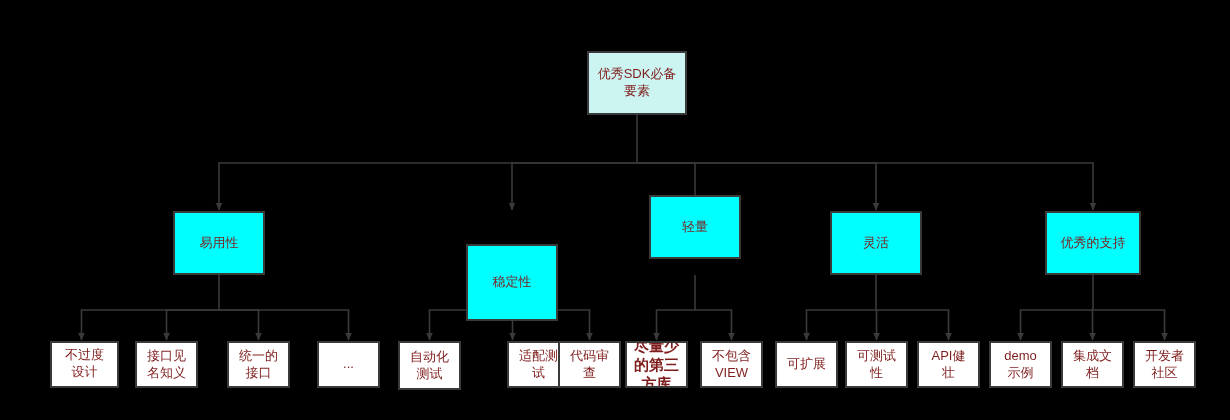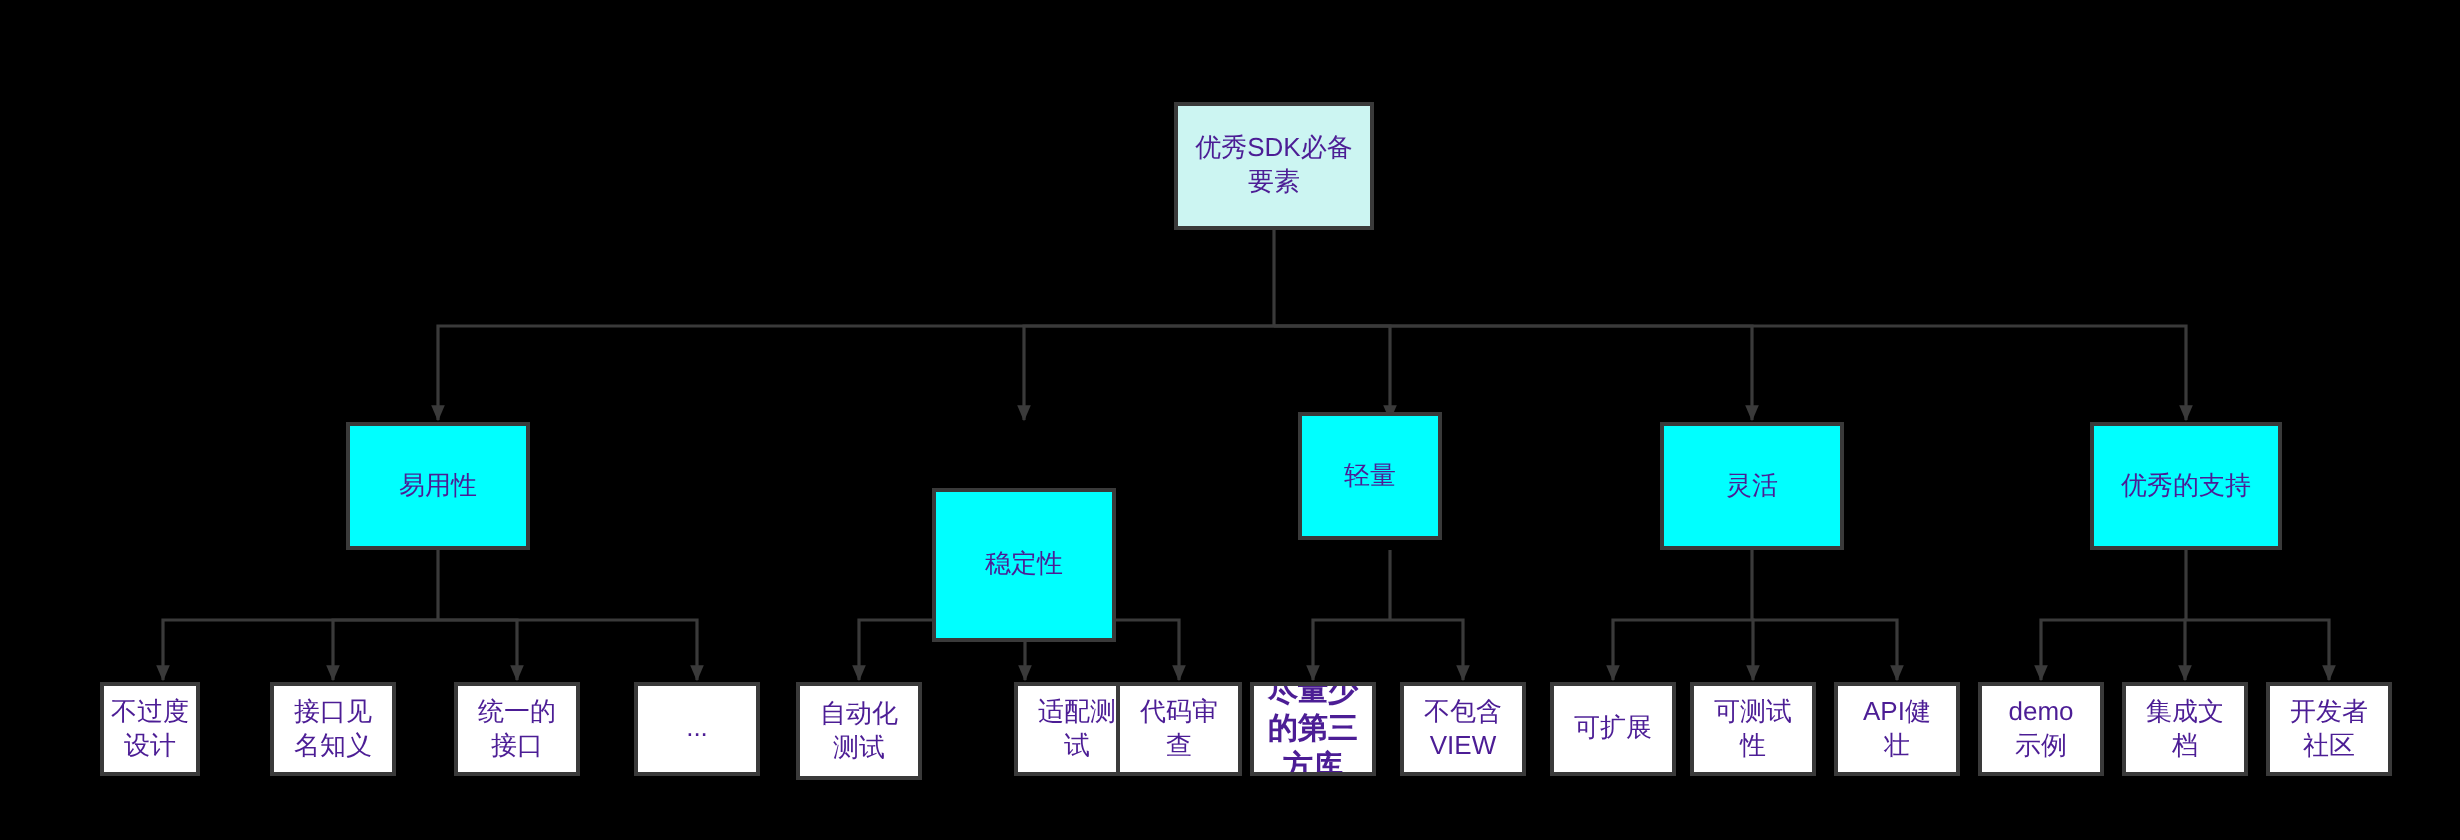--- a/index.html
+++ b/index.html
@@ -26,21 +26,21 @@
     height: 420px;
     pointer-events: none;
   }
   .node {
     position: absolute;
     box-sizing: border-box;
     display: flex;
     align-items: center;
     justify-content: center;
     text-align: center;
-    color: #4c1d95;
+    color: #7f1d1d;
     border: 2px solid #3a3a3a;
     line-height: 1.28;
     white-space: pre-line;
     overflow: hidden;
   }
   .node-root {
     background: #ccf5f2;
     font-size: 13px;
   }
   .node-branch {
@@ -94,24 +94,24 @@
         <path d="M1093,310 L1092.5,310 L1092.5,340" marker-end="url(#arrowhead)"></path>
         <path d="M1093,310 L1164.5,310 L1164.5,340" marker-end="url(#arrowhead)"></path>
       </g>
   </svg>
 
   <div id="nodes-group">
       <div class="node node-root" style="left: 587px; top: 51px; width: 100px; height: 64px;">优秀SDK必备
 要素</div>
       <div class="node node-branch" style="left: 173px; top: 211px; width: 92px; height: 64px;">易用性</div>
       <div class="node node-branch" style="left: 466px; top: 211px; width: 92px; height: 77px; margin-top: 33px;">稳定性</div>
-      <div class="node node-branch" style="left: 649px; top: 206px; width: 72px; height: 64px;">轻量</div>
+      <div class="node node-branch" style="left: 649px; top: 195px; width: 92px; height: 64px;">轻量</div>
       <div class="node node-branch" style="left: 830px; top: 211px; width: 92px; height: 64px;">灵活</div>
       <div class="node node-branch" style="left: 1045px; top: 211px; width: 96px; height: 64px;">优秀的支持</div>
-      <div class="node node-leaf" style="left: 50px; top: 341px; width: 50px; height: 47px;">不过度
+      <div class="node node-leaf" style="left: 50px; top: 341px; width: 69px; height: 47px; font-family: Liberation Mono, monospace;">不过度
 设计</div>
       <div class="node node-leaf" style="left: 135px; top: 341px; width: 63px; height: 47px;">接口见
 名知义</div>
       <div class="node node-leaf" style="left: 227px; top: 341px; width: 63px; height: 47px;">统一的
 接口</div>
       <div class="node node-leaf" style="left: 317px; top: 341px; width: 63px; height: 47px;">...</div>
       <div class="node node-leaf" style="left: 398px; top: 341px; width: 63px; height: 49px;">自动化
 测试</div>
       <div class="node node-leaf" style="left: 507px; top: 341px; width: 63px; height: 47px;">适配测
 试</div>

